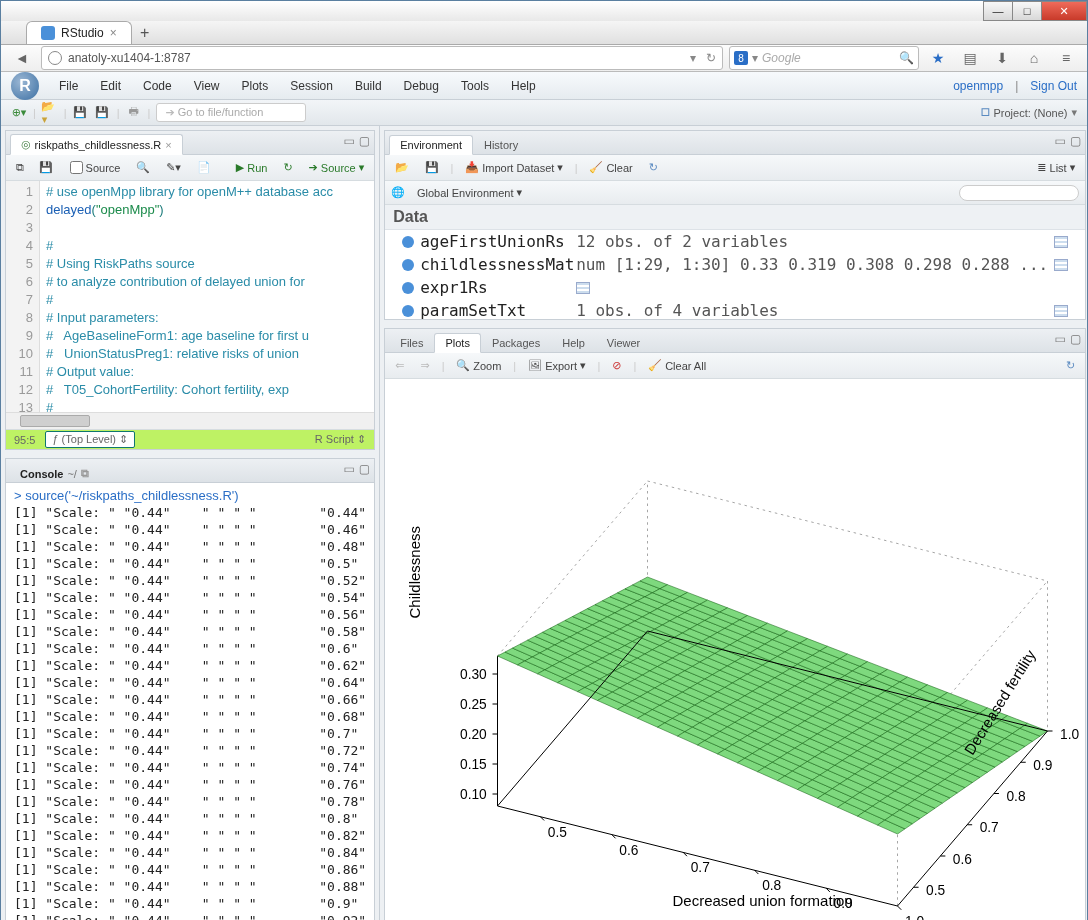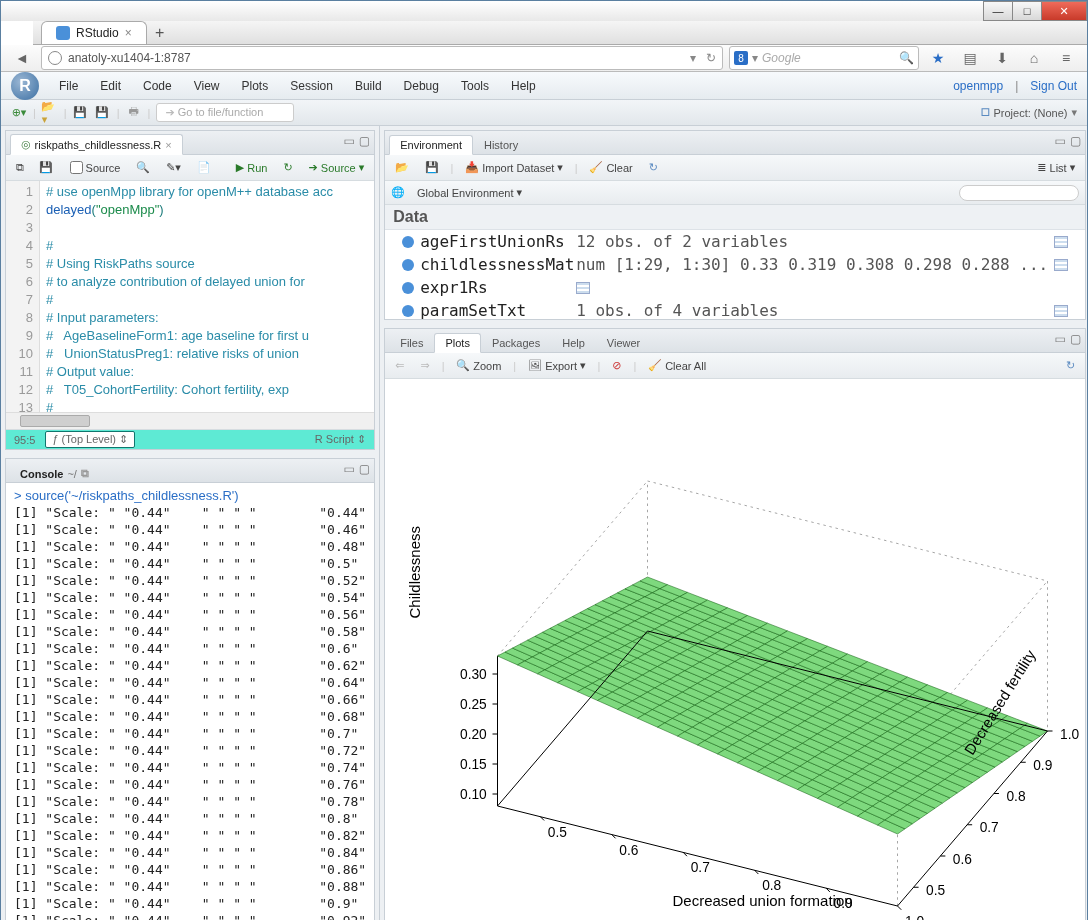--- a/index.html
+++ b/index.html
@@ -5,21 +5,21 @@
 * { box-sizing: border-box; margin: 0; padding: 0; font-family: "Segoe UI", Tahoma, sans-serif; }
 body { background: #fff; font-size: 12px; color: #222; overflow: hidden; }
 
 
 .window { width: 1088px; height: 920px; border: 1px solid #5a7fa0; display: flex; flex-direction: column; background:#fff; }
 .titlebar { height: 28px; background: linear-gradient(#fff,#e8e8e8); display:flex; align-items:flex-start; justify-content:flex-end; padding-top:0; }
 .win-btns { display:flex; height:20px; }
 .win-btn { width:30px; height:20px; border:1px solid #888; display:flex; align-items:center; justify-content:center; font-size:11px; margin-left:-1px; background:linear-gradient(#f8f8f8,#d8d8d8); }
 .win-btn.close { background:linear-gradient(#ef6b5a,#c83a2a); color:#fff; width:46px; }
 
-.tabs-bar { height:30px; background:linear-gradient(#f5f5f5,#e0e0e0); display:flex; align-items:flex-end; padding-left:8px; border-bottom:1px solid #aaa;margin-left:32px; }
+.tabs-bar { height:30px; background:linear-gradient(#f5f5f5,#e0e0e0); display:flex; align-items:flex-end; padding-left:25px; border-bottom:1px solid #aaa; }
 .browser-tab { background:#fff; border:1px solid #aaa; border-bottom:none; border-radius:6px 6px 0 0; padding:4px 14px; display:flex; align-items:center; gap:6px; font-size:12px; }
 .browser-tab .favicon { width:14px; height:14px; background:#4a90d9; border-radius:3px; display:inline-block; }
 .tab-close { color:#888; cursor:pointer; }
 .new-tab { width:26px; height:22px; display:flex; align-items:center; justify-content:center; color:#555; font-size:16px; }
 
 .nav-bar { height:34px; display:flex; align-items:center; padding:0 8px; gap:6px; border-bottom:1px solid #bbb; background:linear-gradient(#fcfcfc,#eee); }
 .nav-btn { width:26px; height:26px; border-radius:3px; display:flex; align-items:center; justify-content:center; color:#666; font-size:14px; }
 .url-field { flex:1; height:24px; border:1px solid #bbb; border-radius:3px; background:#fff; display:flex; align-items:center; padding:0 6px; gap:6px; color:#555; }
 .url-field .globe { width:14px; height:14px; border:1px solid #888; border-radius:50%; display:inline-block; }
 .search-field { width:190px; height:24px; border:1px solid #bbb; border-radius:3px; background:#fff; display:flex; align-items:center; padding:0 4px; gap:4px; color:#888; }
@@ -28,21 +28,21 @@
 
 .rstudio { flex:1; display:flex; flex-direction:column; background:#edf0f3; }
 .menu-bar { height:28px; display:flex; align-items:center; padding:0 10px; gap:2px; background:linear-gradient(#f7fafd,#e6ebef); border-bottom:1px solid #c8cfd6; }
 .r-logo { width:28px; height:28px; border-radius:50%; background:radial-gradient(circle at 35% 35%, #9bb7d4, #3b6fa3); color:#fff; font-weight:bold; display:flex; align-items:center; justify-content:center; margin-right:8px; font-size:16px; }
 .menu-item { padding:4px 10px; color:#333; cursor:pointer; }
 .right-links { margin-left:auto; display:flex; gap:12px; color:#2a6ec6; }
 .right-links span.sep { color:#888; }
 
 .toolbar-row { height:26px; display:flex; align-items:center; padding:0 10px; gap:6px; background:linear-gradient(#f2f5f8,#e2e7eb); border-bottom:1px solid #c8cfd6; font-size:11px; }
 .tbicon { width:16px; height:16px; display:inline-flex; align-items:center; justify-content:center; color:#6a8; }
-.filefunc { border:1px solid #ccc; border-radius:3px; background:#fff; padding:2px 8px; color:#aaa; width:138px; }
+.filefunc { border:1px solid #ccc; border-radius:3px; background:#fff; padding:2px 8px; color:#aaa; width:150px; }
 .proj { margin-left:auto; color:#555; display:flex; align-items:center; gap:4px; }
 
 .panes { flex:1; display:flex; min-height:0; }
 .left-col { width:468px; display:flex; flex-direction:column; border-right:1px solid #c8cfd6; min-height:0; }
 .right-col { flex:1; display:flex; flex-direction:column; min-height:0; }
 
 .pane { display:flex; flex-direction:column; min-height:0; border:1px solid #c8cfd6; margin:4px; background:#fff; }
 .pane-tabs { height:24px; display:flex; align-items:flex-end; background:linear-gradient(#edf0f3,#dde2e7); border-bottom:1px solid #c8cfd6; padding-left:4px; position:relative; }
 .pane-tab { background:#fff; border:1px solid #c8cfd6; border-bottom:1px solid #fff; border-radius:3px 3px 0 0; padding:3px 10px; font-size:11px; display:flex; align-items:center; gap:4px; margin-bottom:-1px; }
 .pane-tab.inactive { background:transparent; border-color:transparent; color:#555; }
@@ -51,21 +51,21 @@
 .pane-toolbar .spacer { flex:1; }
 .btnlike { display:flex; align-items:center; gap:3px; padding:1px 4px; border-radius:2px; }
 
 .editor-body { flex:1; display:flex; overflow:hidden; font-family:Consolas,monospace; font-size:13px; line-height:18px; }
 .gutter { width:34px; background:#f3f3f3; color:#9a9a9a; text-align:right; padding:2px 6px 2px 2px; border-right:1px solid #ddd; }
 .code { flex:1; padding:2px 6px; white-space:pre; overflow:hidden; color:#1a7a7a; }
 .code .cmt { color:#2a8ca8; }
 .code .fn { color:#1a5fb4; }
 .code .str { color:#1a8a4a; }
 
-.editor-status { height:20px; border-top:1px solid #d6dce0; background:#5eead4; display:flex; align-items:center; padding:0 8px; font-size:11px; color:#666; gap:10px; }
+.editor-status { height:20px; border-top:1px solid #d6dce0; background:#bef264; display:flex; align-items:center; padding:0 8px; font-size:11px; color:#666; gap:10px; }
 .editor-status .right { margin-left:auto; }
 .hscroll { height:17px; border-top:1px solid #ddd; background:#f0f0f0; position:relative; }
 .hscroll .thumb { position:absolute; left:14px; top:2px; width:70px; height:12px; background:#cfcfcf; border:1px solid #aaa; border-radius:2px; }
 
 .console-body { flex:1; font-family:Consolas,monospace; font-size:13px; line-height:17px; padding:4px 8px; overflow:hidden; white-space:pre; color:#222; }
 .console-body .src { color:#2a6ec6; }
 
 .env-body { flex:1; overflow:hidden; font-size:16px; }
 .env-hdr { background:#eef1f4; padding:3px 8px; font-weight:bold; color:#555; border-bottom:1px solid #dde2e7; }
 .env-row { display:flex; padding:2px 17px; align-items:center; gap:6px; }

